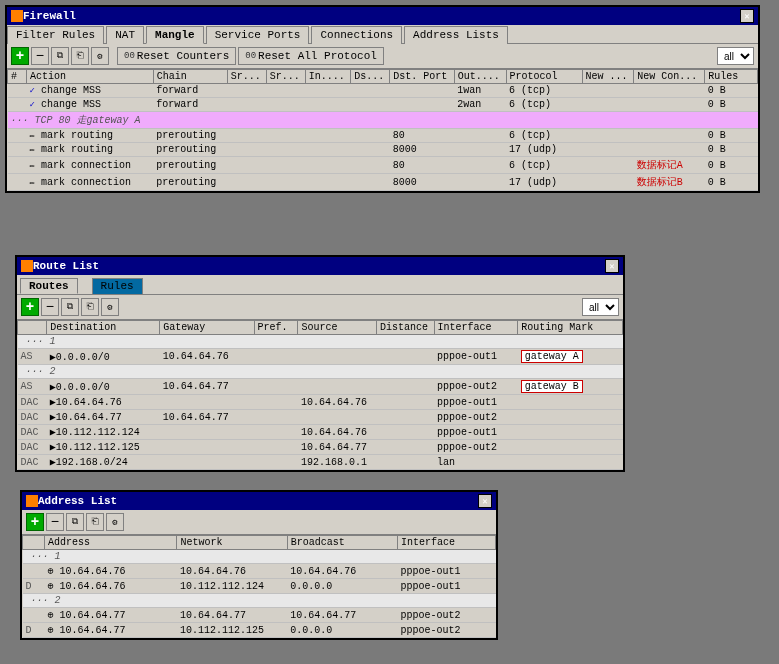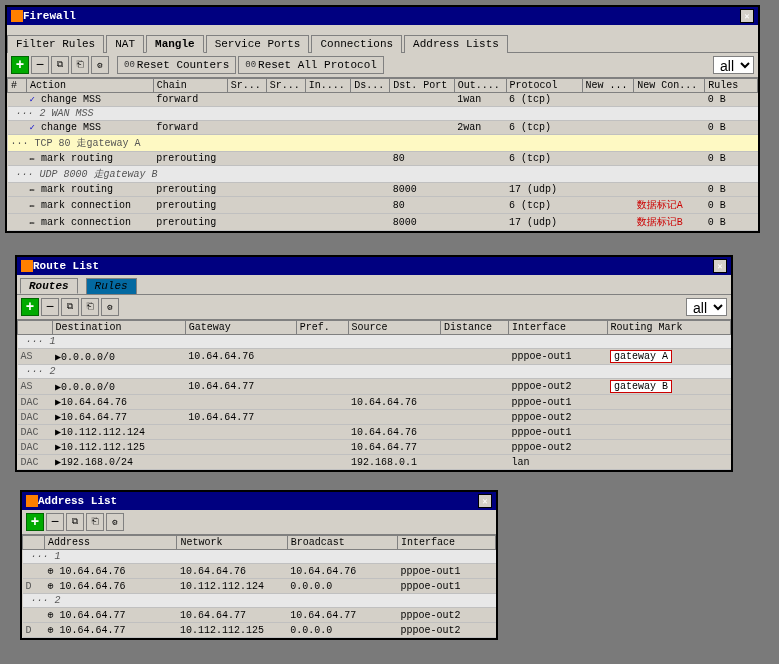--- a/index.html
+++ b/index.html
@@ -47,21 +47,21 @@
       display: flex;
       align-items: center;
       justify-content: center;
     }
 
     
     .tabs {
       display: flex;
       background: #d4d0c8;
       border-bottom: 1px solid #808080;
-      padding-top: 9px;
+      padding-top: 0;
     }
     .tab {
       padding: 2px 8px;
       border: 1px solid #808080;
       border-bottom: none;
       background: #d4d0c8;
       cursor: pointer;
       font-size: 11px;
       margin-right: 2px;
       position: relative;
@@ -100,21 +100,21 @@
       background: #d4d0c8;
       cursor: pointer;
       font-size: 11px;
       display: flex;
       align-items: center;
       gap: 2px;
       height: 18px;
     }
     .toolbar-separator { width: 4px; }
     .dropdown-select {
-      font-size: 14px;
+      font-size: 10px;
       border: 1px solid #808080;
       background: #fff;
       padding: 0 2px;
       height: 18px;
     }
 
     
     .data-table {
       width: 100%;
       border-collapse: collapse;
@@ -140,21 +140,21 @@
     #firewall-win {
       top: 5px;
       left: 5px;
       width: 755px;
     }
 
     
     #route-win {
       top: 255px;
       left: 15px;
-      width: 718px;
+      width: 610px;
     }
 
     
     #address-win {
       top: 490px;
       left: 20px;
       width: 478px;
     }
 
     .scrollable-table {
@@ -194,22 +194,21 @@
       width: 18px; height: 18px;
       border: 1px solid #808080;
       display: flex; align-items: center; justify-content: center;
       cursor: pointer;
       font-size: 14px;
     }
 
     .route-tabs {
       display: flex;
       padding: 3px 3px 0;
-      gap: 8px;
-      font-style: italic;
+      gap: 14px;
     }
     .route-tab {
       padding: 1px 8px;
       border: 1px solid #808080;
       border-bottom: none;
       cursor: pointer;
       background: #0369a1;
       font-size: 11px;
     }
     .route-tab.active {
@@ -295,44 +294,39 @@
           <td></td>
           <td></td>
           <td>1wan</td>
           <td>6 (tcp)</td>
           <td></td>
           <td></td>
           <td>0 B</td>
         </tr>
 
         <tr>
-          <td colspan="13" style="background:#e8e8e8; padding-left:8px; font-style:italic; color:#555; font-size:10px">
-            <span>··· 2 WAN MSS</span>
-          </td>
-        </tr>
-        <tr>
           <td></td>
           <td>
             <span class="check-icon">✓</span> change MSS
           </td>
           <td>forward</td>
           <td></td>
             <td></td>
             <td></td>
             <td></td>
           <td></td>
           <td>2wan</td>
           <td>6 (tcp)</td>
           <td></td>
             <td></td>
           <td>0 B</td>
         </tr>
 
         <tr>
-          <td colspan="13" style="background:#fef9c3; color:#555; font-size:10px">
+          <td colspan="13" style="background:#f0abfc; font-style:italic; color:#555; font-size:10px">
             <span>··· TCP 80 走gateway A</span>
           </td>
         </tr>
         <tr>
           <td></td>
           <td>
             <span class="pencil-icon">✏</span> mark routing
           </td>
           <td>prerouting</td>
           <td></td>
@@ -340,25 +334,20 @@
             <td></td>
             <td></td>
           <td>80</td>
           <td></td>
           <td>6 (tcp)</td>
           <td></td>
             <td></td>
           <td>0 B</td>
         </tr>
 
-        <tr>
-          <td colspan="13" style="background:#e8e8e8; padding-left:8px; font-style:italic; color:#555; font-size:10px">
-            <span>··· UDP 8000 走gateway B</span>
-          </td>
-        </tr>
         <tr>
           <td></td>
           <td>
             <span class="pencil-icon">✏</span> mark routing
           </td>
           <td>prerouting</td>
           <td></td>
             <td></td>
             <td></td>
             <td></td>

